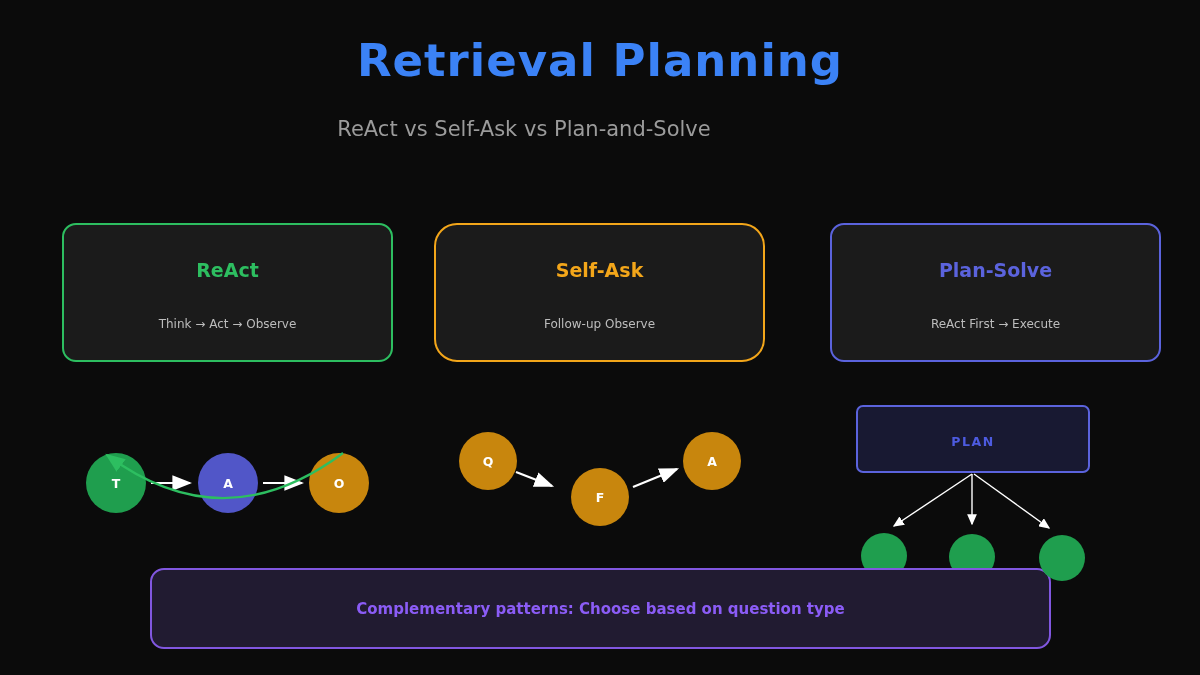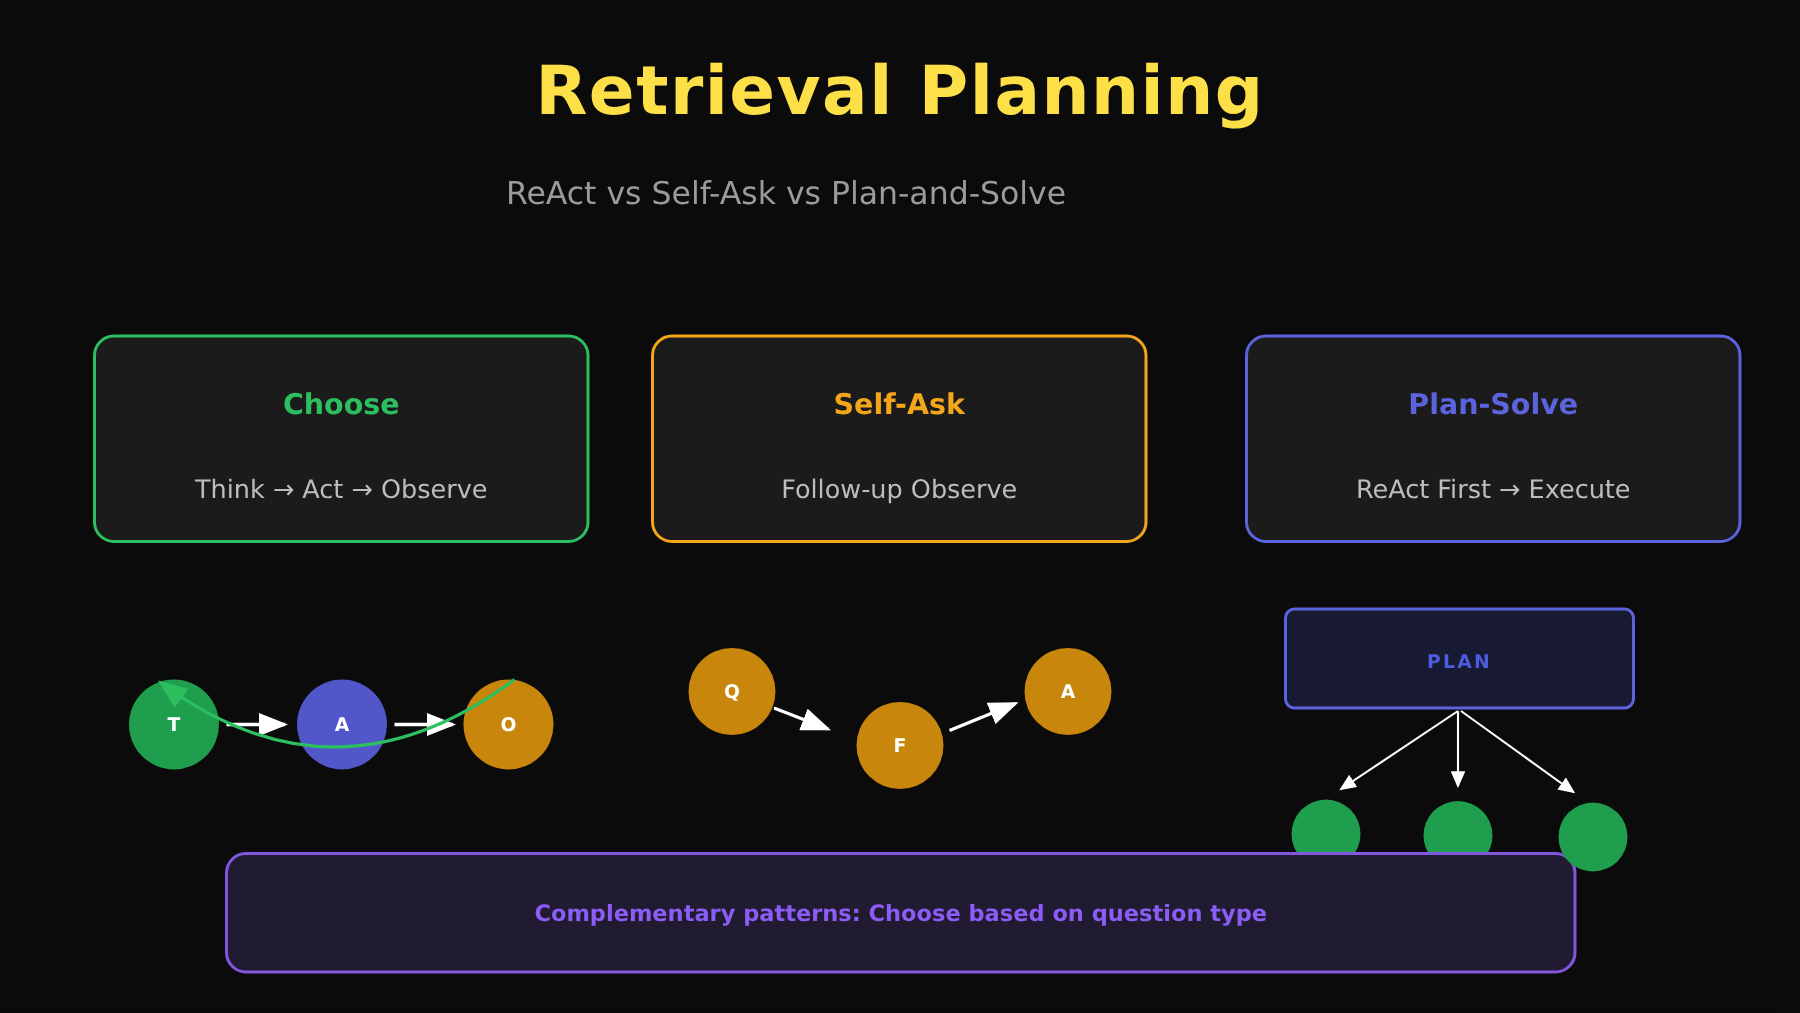--- a/index.html
+++ b/index.html
@@ -7,43 +7,43 @@
     width:1200px; height:675px;
     background:#0b0b0b;
     font-family:"DejaVu Sans","Liberation Sans",sans-serif;
     position:relative; overflow:hidden;
   }
   .slide { position:absolute; inset:0; width:1200px; height:675px; }
 
   
   .title {
     position:absolute; top:34px; left:0; width:1200px;
-    text-align:center; color:#fde047; font-size:45px; font-weight:bold;
+    text-align:center; color:#3b82f6; font-size:45px; font-weight:bold;
     letter-spacing:1px;
   }
   .subtitle {
     position:absolute; top:117px; left:0; width:1048px;
     text-align:center; color:#9b9b9b; font-size:21px; font-weight:normal;
   }
 
   
   .card {
     position:absolute; top:223px; width:331px; height:139px;
     background:#1b1b1b; border-radius:14px; box-sizing:border-box;
     border:2.5px solid #444; display:flex; flex-direction:column; align-items:center;
     z-index:1;
   }
   .card-react   { left:62px;  border-color:#2dbe60; }
-  .card-selfask { left:434px; border-color:#f3a61a; }
+  .card-selfask { left:434px; border-color:#f3a61a;border-radius:23px; }
   .card-plansolve { left:806px; border-color:#5b63dd;margin-left:24px; }
   .card-title { margin-top:34px; font-size:19px; font-weight:bold; }
   .card-react .card-title   { color:#2dbe60; }
   .card-selfask .card-title { color:#f3a61a; }
   .card-plansolve .card-title { color:#5b63dd; }
-  .card-sub { margin-top:36px; font-size:17px; color:#bdbdbd; }
+  .card-sub { margin-top:36px; font-size:12px; color:#bdbdbd; }
 
   
   .diagram-layer { position:absolute; left:0; top:0; z-index:1; }
   .overlay-layer { position:absolute; left:0; top:0; z-index:3; }
 
   .node-label {
     fill:#ffffff; font-size:12.5px; font-weight:bold;
     font-family:"DejaVu Sans","Liberation Sans",sans-serif;
     text-anchor:middle; dominant-baseline:central;
   }
@@ -65,21 +65,21 @@
 </style>
 </head>
 <body>
 
 <div class="slide">
 
   <div class="title">Retrieval Planning</div>
   <div class="subtitle">ReAct vs Self-Ask vs Plan-and-Solve</div>
 
   <div class="card card-react">
-    <div class="card-title">Choose</div>
+    <div class="card-title">ReAct</div>
     <div class="card-sub">Think → Act → Observe</div>
   </div>
   <div class="card card-selfask">
     <div class="card-title">Self-Ask</div>
     <div class="card-sub">Follow-up Observe</div>
   </div>
   <div class="card card-plansolve">
     <div class="card-title">Plan-Solve</div>
     <div class="card-sub">ReAct First → Execute</div>
   </div>

